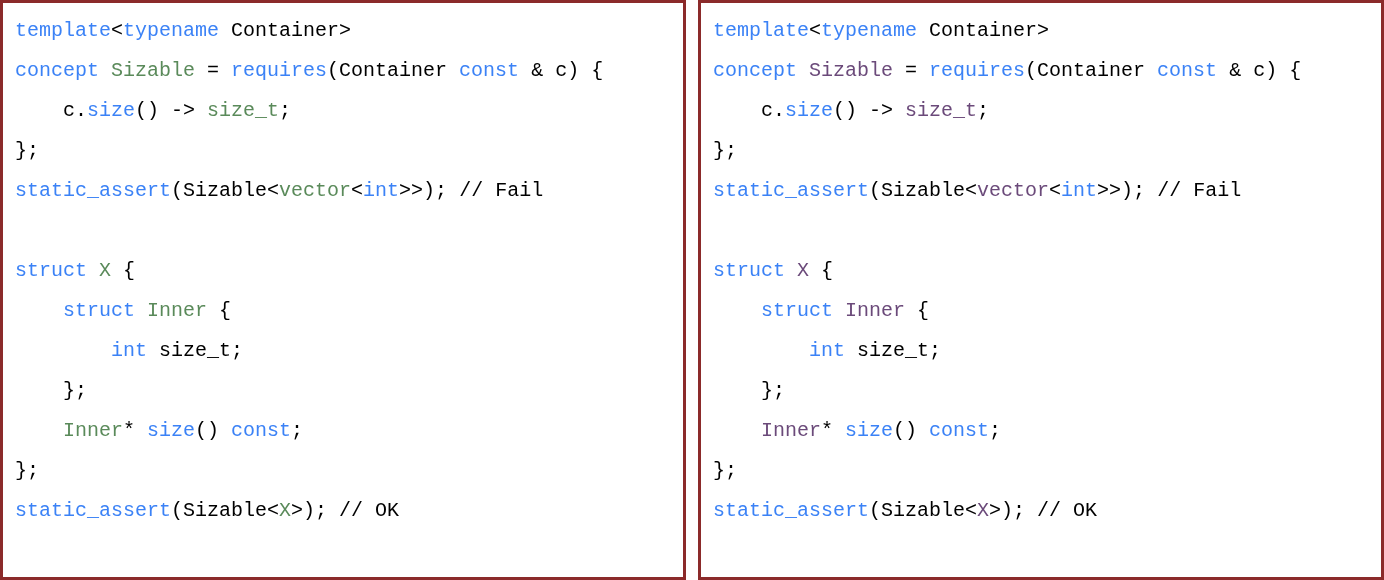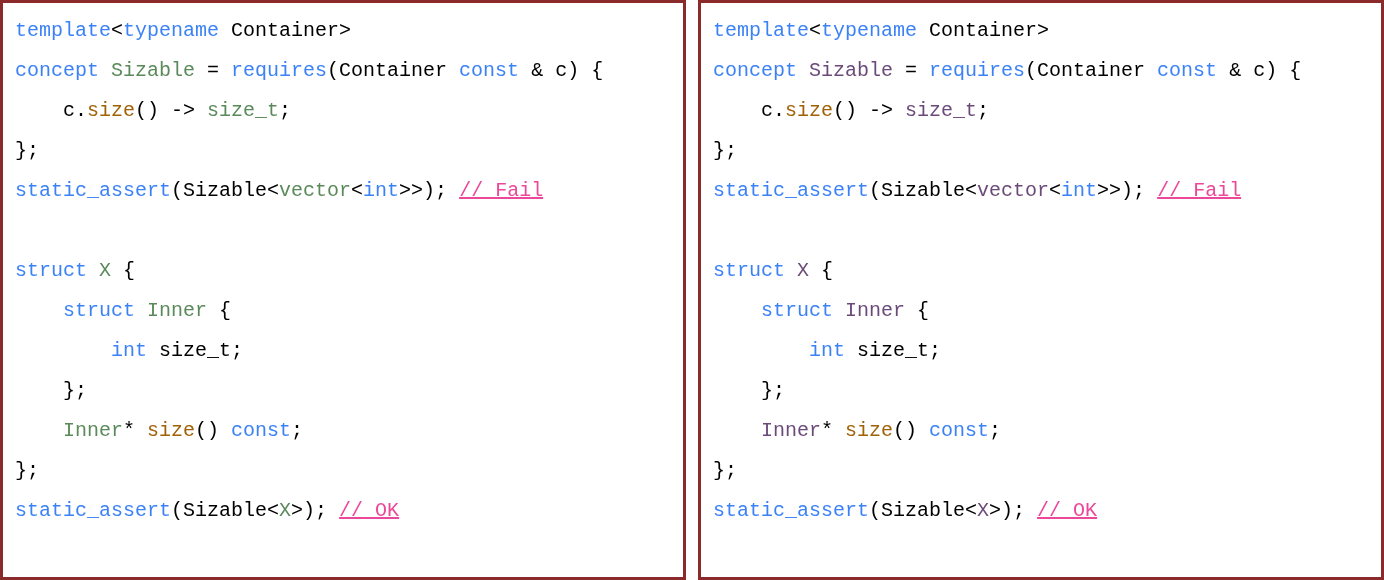--- a/index.html
+++ b/index.html
@@ -19,22 +19,22 @@
     background: #fff;
     padding: 8px 12px;
     font-size: 20px;
     line-height: 40px;
     white-space: pre;
     overflow: hidden;
   }
   .tok-kw   { color: #3b82f6; }      
   .tok-typeA{ color: #5a8a5a; }      
   .tok-typeB{ color: #6b4a7a; }      
-  .tok-fn   { color: #a16207; }
-  .tok-comment{ color: #ec4899; text-decoration: underline; }
+  .tok-fn   { color: #3b82f6; }
+  .tok-comment{ color: #000000; }
 </style>
 </head>
 <body>
 
 <div class="code-box"><span class="tok-kw">template</span><span>&lt;</span><span class="tok-kw">typename</span><span> Container</span><span>&gt;</span>
 <span class="tok-kw">concept</span><span class="tok-typeA"> Sizable </span><span>= </span><span class="tok-kw">requires</span><span>(Container </span><span class="tok-kw">const</span><span> &amp; c) {</span>
 <span>    c.</span><span class="tok-fn">size</span><span>() -&gt; </span><span class="tok-typeA">size_t</span><span>;</span>
 <span>};</span>
 <span class="tok-kw">static_assert</span><span>(Sizable&lt;</span><span class="tok-typeA">vector</span><span>&lt;</span><span class="tok-kw">int</span><span>&gt;&gt;); </span><span class="tok-comment">// Fail</span>
 <span></span>

